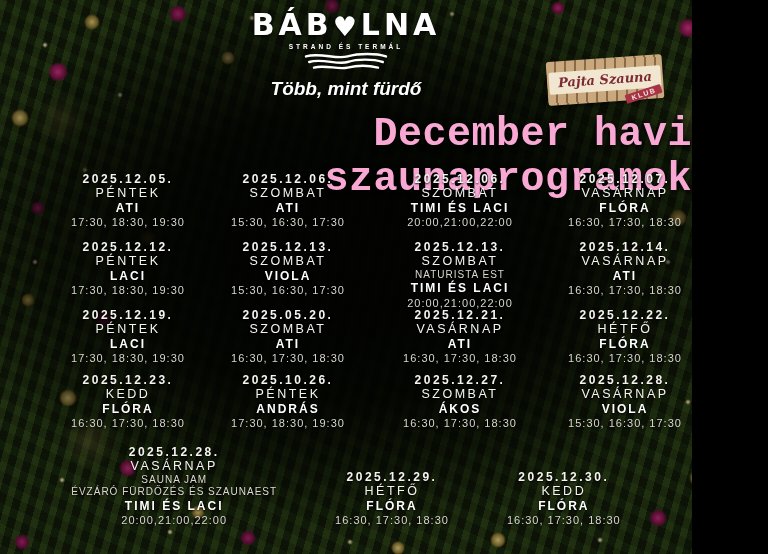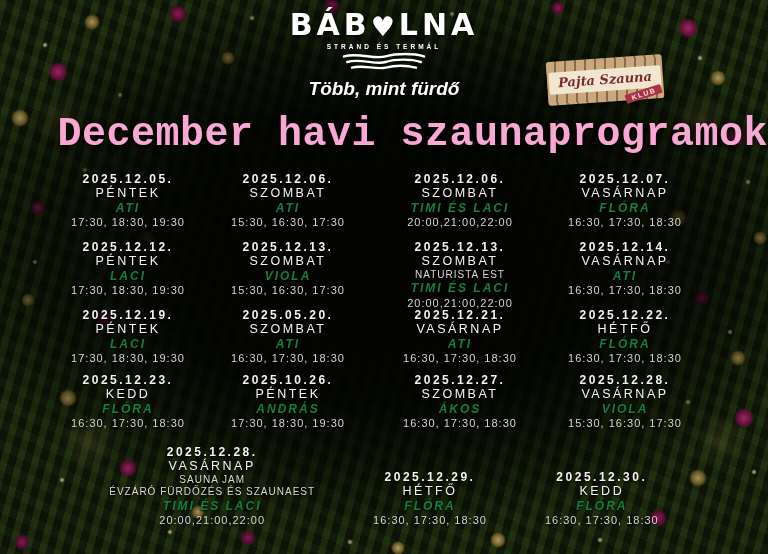--- a/index.html
+++ b/index.html
@@ -1,18 +1,18 @@
 <!DOCTYPE html>
 <html><head>
 <meta charset="utf-8">
 <style>
   * { margin:0; padding:0; box-sizing:border-box; }
   html,body { background:#000; }
   .poster {
-    position:relative; width:768px; height:554px; overflow:hidden;
+    position:relative; width:692px; height:554px; overflow:hidden;
     font-family:"Liberation Sans", sans-serif; color:#f4f2ee;
   }
   
   .tree-bg {
     position:absolute; inset:0;
     background-color:#18240e;
     background-image:
       
       radial-gradient(circle 3px at 45px 45px,  #ffeec0 0%, rgba(255,238,192,0) 100%),
       radial-gradient(circle 3px at 120px 95px, #ffeec0 0%, rgba(255,238,192,0) 100%),
@@ -108,21 +108,21 @@
           grid-template-columns:172px 148px 196px 134px;
           grid-template-rows:68px 68px 65px 64px; }
   .bottom-row { position:absolute; top:455px; left:0; width:100%; height:72px;
                 display:flex; justify-content:center; align-items:flex-end; gap:58px; }
   .cell { display:flex; flex-direction:column; align-items:center; justify-content:flex-start;
           text-align:center; line-height:1.18; text-shadow:0 1px 2px rgba(0,0,0,.9); }
   .cell > div { white-space:nowrap; }
   .date  { font-weight:bold; font-size:12px;   letter-spacing:2.5px; color:#f6f4f0; }
   .day   { font-weight:normal; font-size:12.5px; letter-spacing:2.5px; color:#f6f4f0; }
   .event { font-size:10px; letter-spacing:1px; color:#ddd9d2; white-space:pre-line !important; line-height:1.25; }
-  .name  { font-weight:bold; font-size:12px;   letter-spacing:2px;   color:#15803d;font-style:italic; }
+  .name  { font-weight:bold; font-size:12px;   letter-spacing:2px;   color:#ffffff; }
   .times { font-size:11px; letter-spacing:1px; color:#d9d6d0; margin-top:1px; }
 </style>
 </head>
 <body>
 
 <div class="poster">
   <div class="tree-bg"></div>
   <div class="vignette"></div>
 
   <div class="logo">

